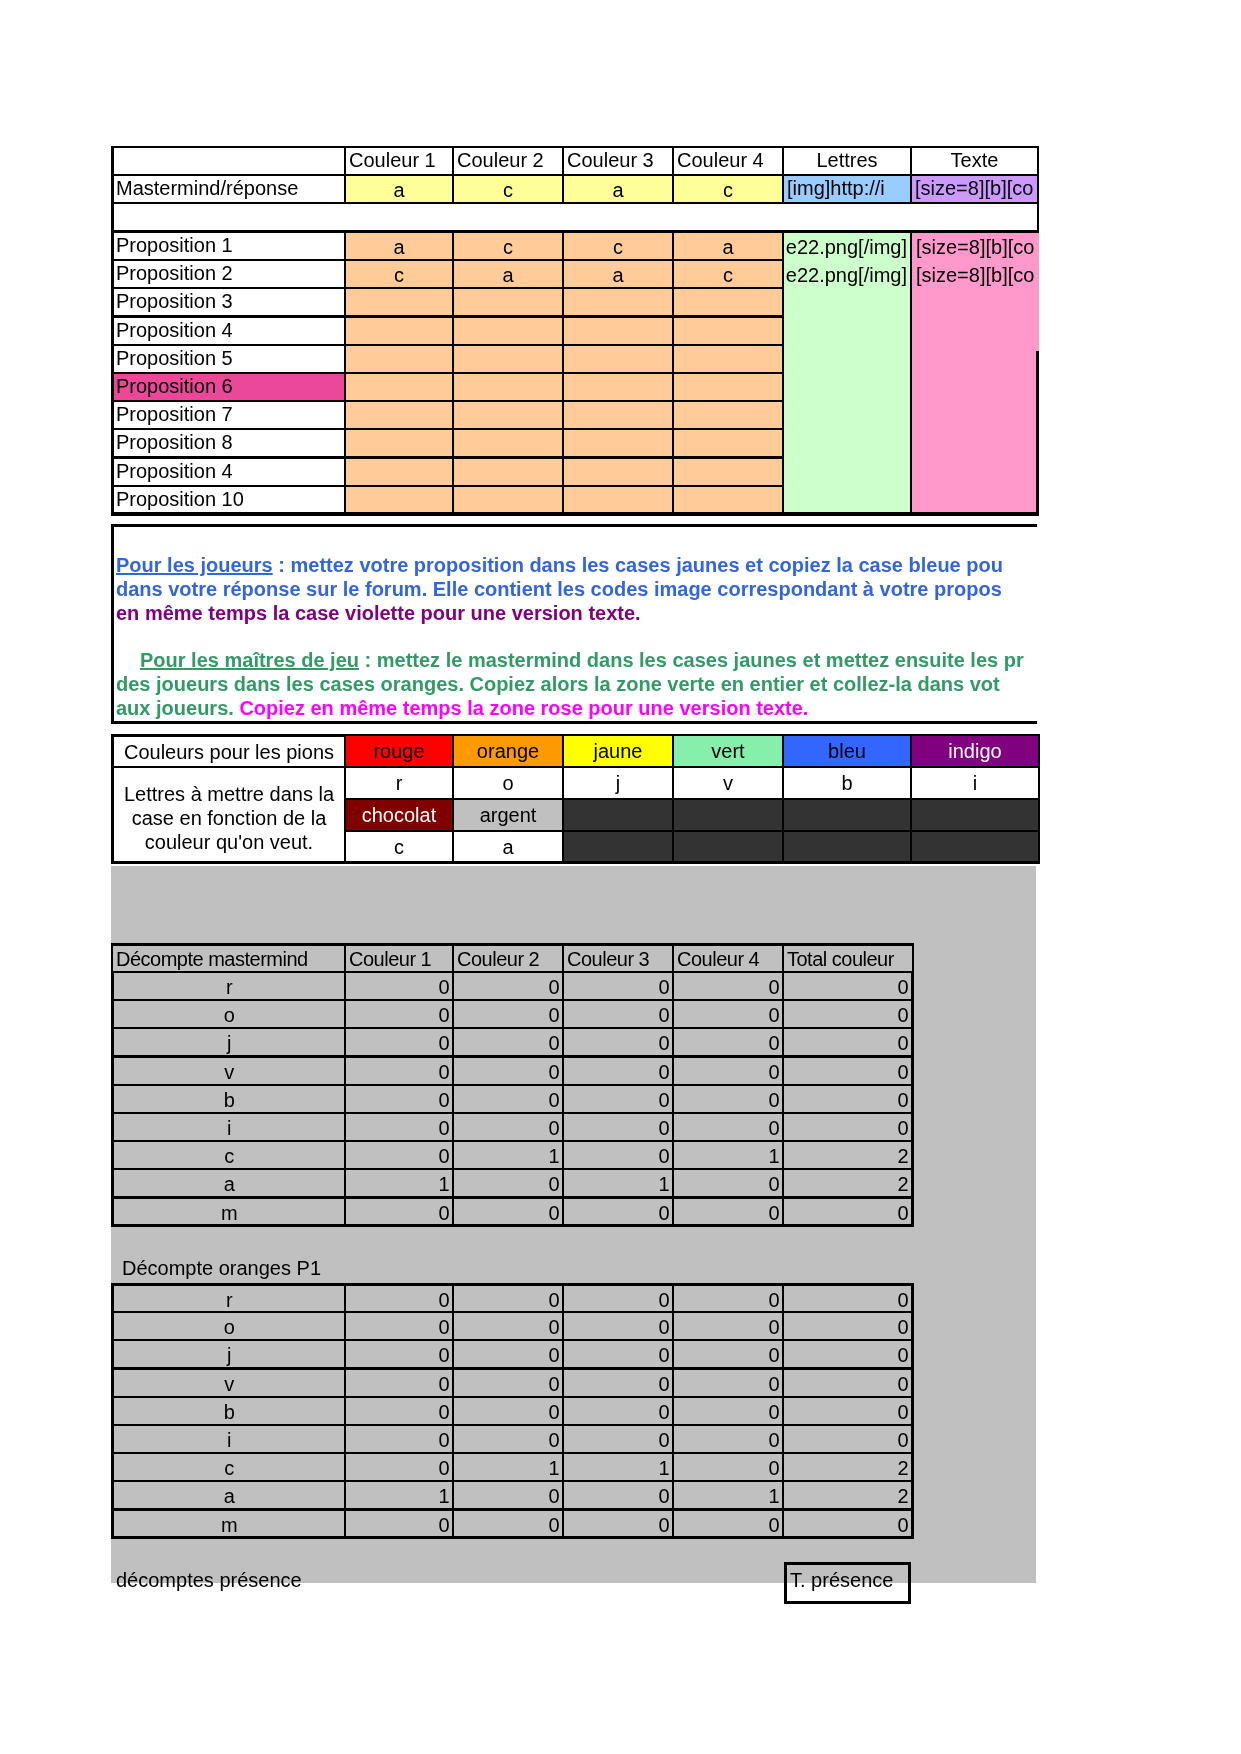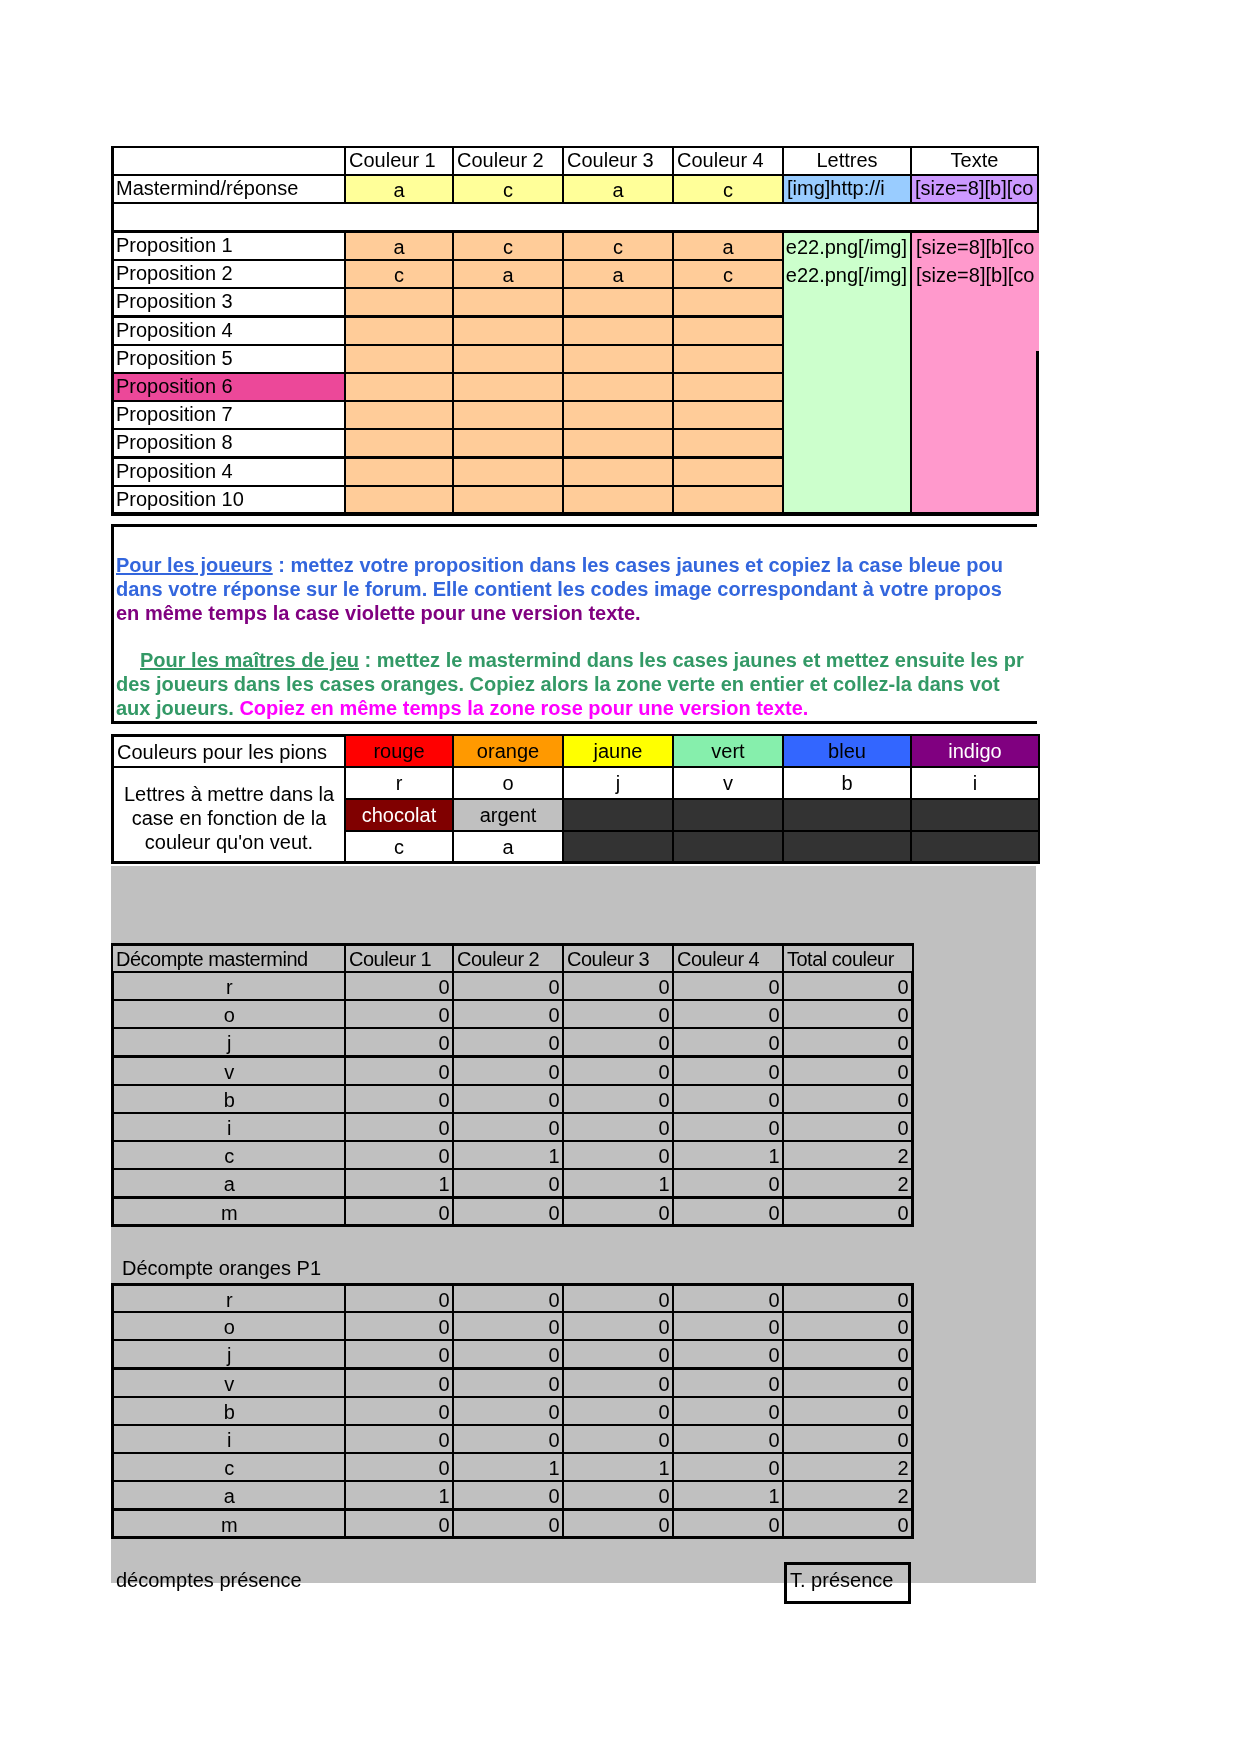--- a/index.html
+++ b/index.html
@@ -118,21 +118,21 @@
   <span class="u">Pour les maîtres de jeu</span><span> : mettez le mastermind dans les cases jaunes et mettez ensuite les pr</span>
 </div>
 <div class="instr" style="top:672px; color:#339966;">des joueurs dans les cases oranges. Copiez alors la zone verte en entier et collez-la dans vot</div>
 <div class="instr" style="top:696px; color:#339966;">
   <span>aux joueurs. </span><span style="color:#ff00ff;">Copiez en même temps la zone rose pour une version texte.</span>
 </div>
 
 <div class="abs gray" style="left:111px; top:866px; width:925px; height:717px;"></div>
 
 <div id="legend">
-    <div class="cell l" style="left:111px;top:734px;width:235px;height:34px;line-height:30px;background:#fff;border-width:3px 2px 2px 3px;">Couleurs pour les pions</div>
+    <div class="cell l" style="left:111px;top:734px;width:235px;height:34px;line-height:30px;background:#fff;border-width:3px 2px 2px 3px;text-align:center;">Couleurs pour les pions</div>
     <div class="cell c" style="left:111px;top:766px;width:235px;height:98px;background:#fff;white-space:normal;line-height:24px;padding-top:14px;border-width:2px 2px 3px 3px;">Lettres à mettre dans la case en fonction de la couleur qu'on veut.</div>
     <div class="cell c" style="left:344px;top:734px;width:110px;height:34px;line-height:30px;background:#ff0000;color:#000000;">rouge</div>
     <div class="cell c" style="left:344px;top:766px;width:110px;height:34px;line-height:30px;background:#fff;">r</div>
     <div class="cell c" style="left:452px;top:734px;width:112px;height:34px;line-height:30px;background:#ff9900;color:#000000;">orange</div>
     <div class="cell c" style="left:452px;top:766px;width:112px;height:34px;line-height:30px;background:#fff;">o</div>
     <div class="cell c" style="left:562px;top:734px;width:112px;height:34px;line-height:30px;background:#ffff00;color:#000000;">jaune</div>
     <div class="cell c" style="left:562px;top:766px;width:112px;height:34px;line-height:30px;background:#fff;">j</div>
     <div class="cell c" style="left:672px;top:734px;width:112px;height:34px;line-height:30px;background:#86efac;color:#000000;">vert</div>
     <div class="cell c" style="left:672px;top:766px;width:112px;height:34px;line-height:30px;background:#fff;">v</div>
     <div class="cell c" style="left:782px;top:734px;width:130px;height:34px;line-height:30px;background:#3366ff;color:#000000;">bleu</div>

